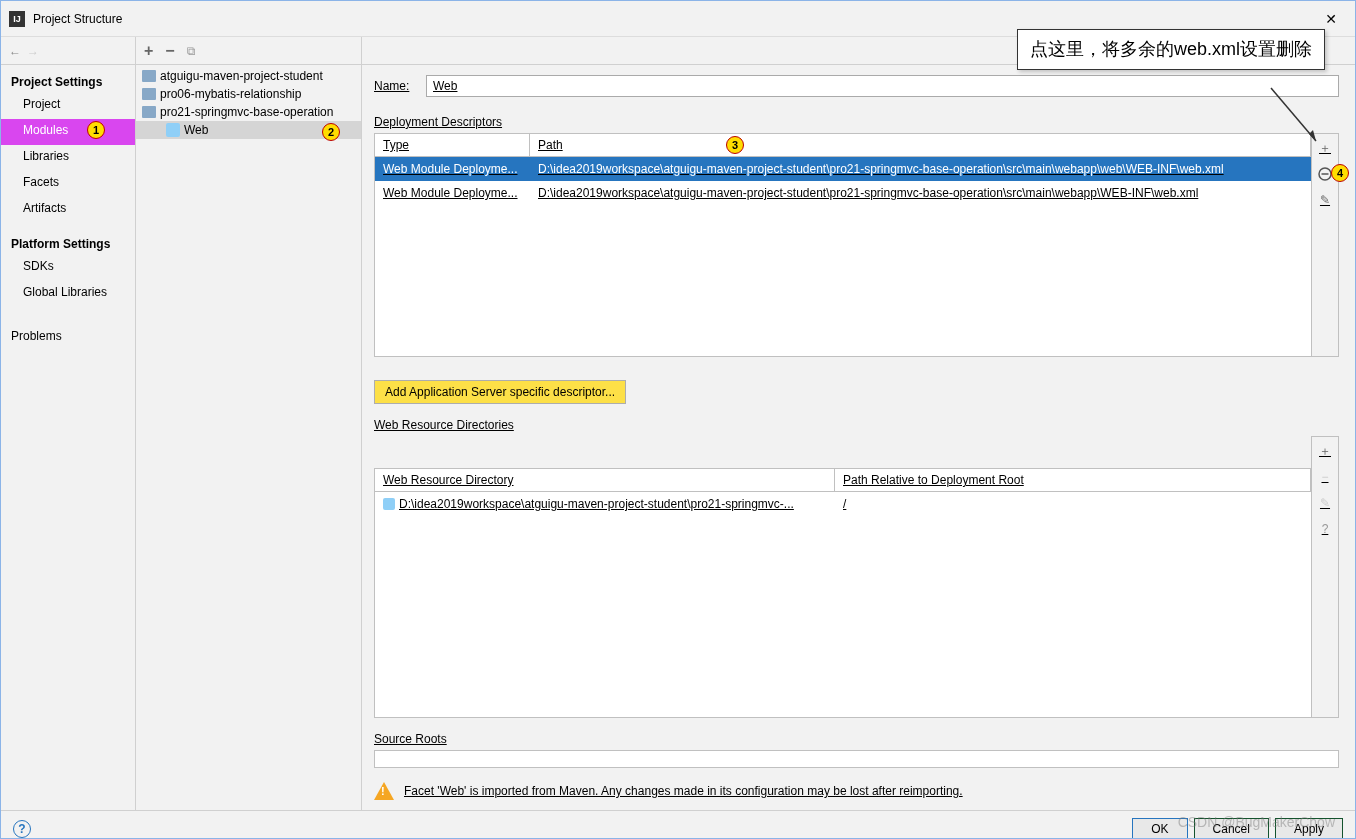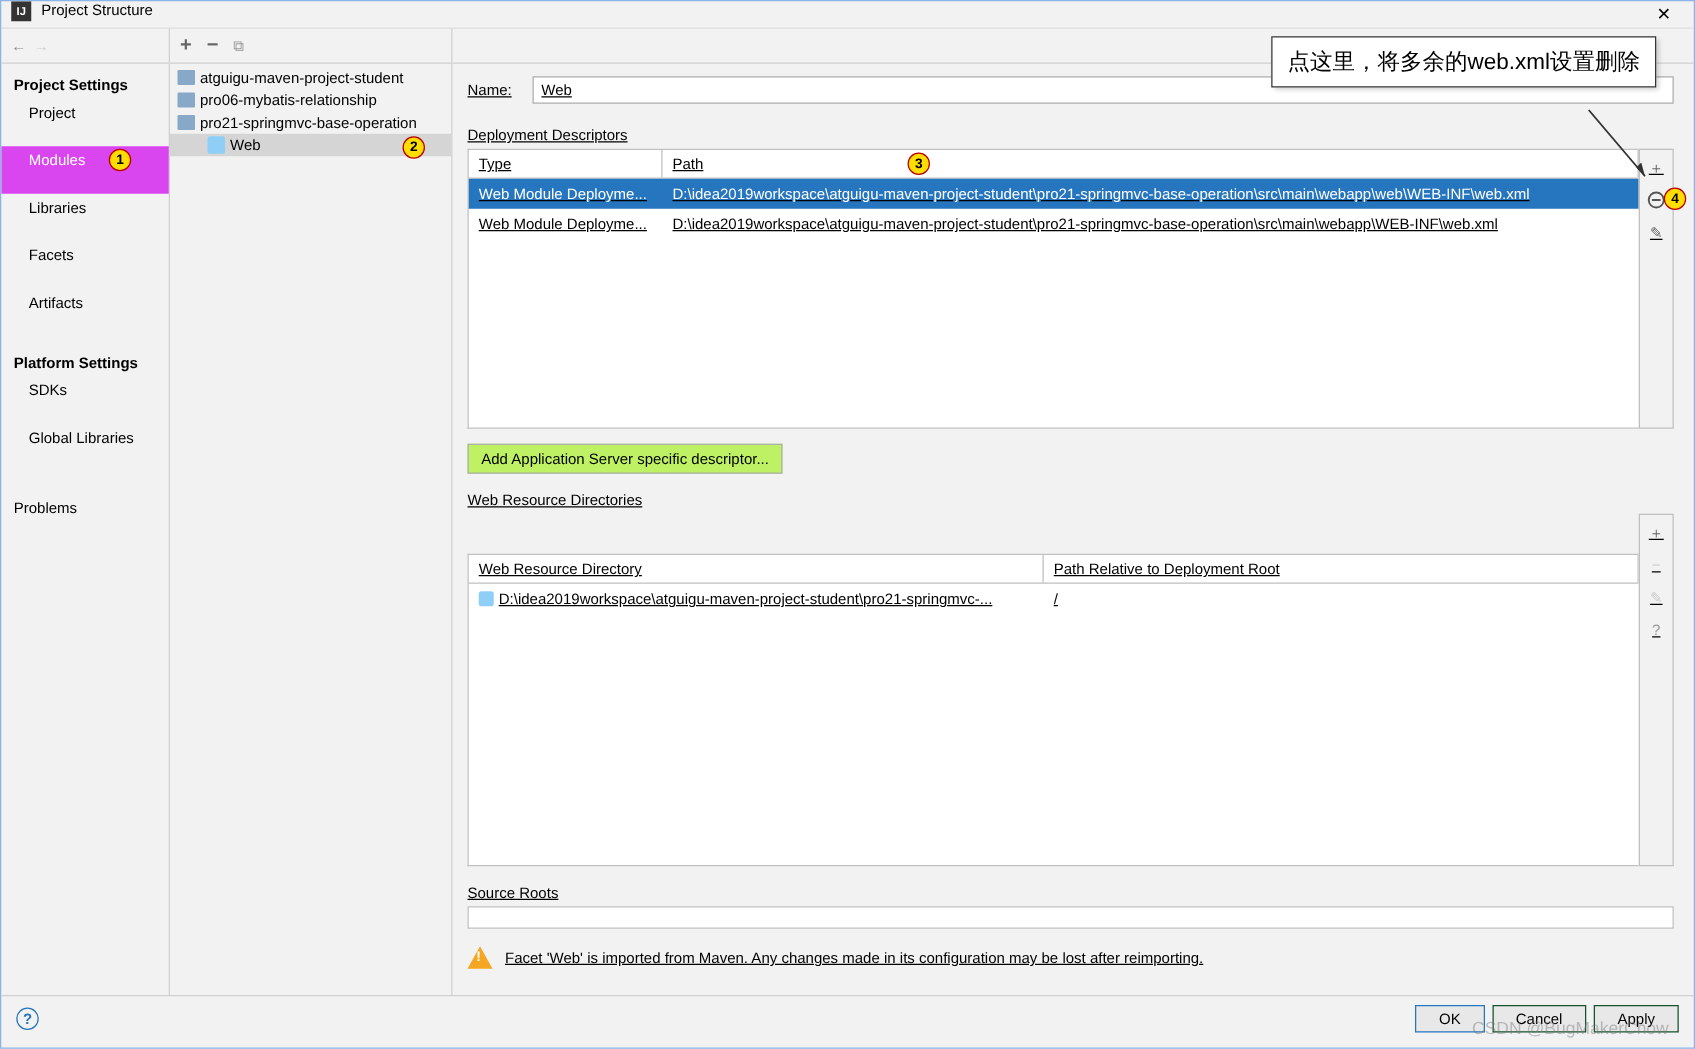--- a/index.html
+++ b/index.html
@@ -1,26 +1,26 @@
 <!DOCTYPE html>
 <html><head>
 <meta charset="utf-8">
 <style>
   * { margin: 0; padding: 0; box-sizing: border-box; font-family: "Segoe UI", Arial, sans-serif; font-size: 12px; }
   body { background: #f2f2f2; width: 1356px; height: 839px; position: relative; overflow: hidden; border: 1px solid #8bb4e8; }
-  .titlebar { height: 22px; display: flex; padding: 0 8px; border-bottom: 1px solid #ddd; }
+  .titlebar { height: 36px; display: flex; align-items: center; padding: 0 8px; border-bottom: 1px solid #ddd; }
   .titlebar .icon { width: 16px; height: 16px; background: #333; margin-right: 8px; display: inline-flex; align-items: center; justify-content: center; color: #fff; font-size: 9px; font-weight: bold; }
   .titlebar .close { margin-left: auto; font-size: 14px; padding: 2px 10px; cursor: pointer; }
   .topbar { height: 28px; border-bottom: 1px solid #d0d0d0; display: flex; }
   .topbar-left { width: 135px; display: flex; align-items: center; padding: 0 8px; gap: 6px; border-right: 1px solid #d0d0d0;}
   .topbar-mid { width: 226px; display: flex; align-items: center; padding: 0 8px; gap: 12px; border-right: 1px solid #d0d0d0;}
   .main { display: flex; height: calc(100% - 28px - 28px - 36px); }
   .sidebar { width: 135px; border-right: 1px solid #d0d0d0; padding-top: 6px; }
   .sidebar .heading { font-weight: bold; padding: 4px 10px; }
-  .sidebar .item { padding: 4px 10px 20px 22px; cursor: pointer; position: relative; }
+  .sidebar .item { padding: 4px 10px 8px 22px; cursor: pointer; position: relative; }
   .sidebar .item.selected { background: #d946ef; color: #fff; }
   .tree { width: 226px; border-right: 1px solid #d0d0d0; padding-top: 2px; }
   .tree-item { padding: 2px 4px 2px 6px; display: flex; align-items: center; gap: 4px; cursor: pointer; position: relative; white-space: nowrap; }
   .tree-item.child { padding-left: 30px; }
   .tree-item.selected { background: #d5d5d5; }
   .folder-icon { width: 14px; height: 12px; background: #87a8c7; border-radius: 1px; }
   .web-icon { width: 14px; height: 14px; background: #8fcff7; border-radius: 2px; }
   .content { flex: 1; padding: 10px 16px 0 12px; display: flex; flex-direction: column; overflow: hidden; text-decoration: underline;}
   .name-row { display: flex; align-items: center; gap: 12px; margin-bottom: 14px; padding-right: 0;}
   .name-row label { width: 40px; }
@@ -32,21 +32,21 @@
   .table-tools .tool { width: 20px; height: 20px; display:flex; align-items:center; justify-content:center; color:#666; cursor:pointer; position:relative;}
   .thead { display: flex; border-bottom: 1px solid #c0c0c0; }
   .th { padding: 4px 8px; border-right: 1px solid #c0c0c0; }
   .th.type { width: 155px; }
   .th.path { flex: 1; }
   .trow { display: flex; }
   .td { padding: 5px 8px; white-space: nowrap; overflow: hidden; text-overflow: ellipsis; }
   .td.type { width: 155px; }
   .td.path { flex: 1; }
   .trow.selected { background: #2675bf; color: #fff; }
-  .add-server-btn { margin-top: 12px; border: 1px solid #adadad; background: #bef264; padding: 4px 10px; cursor: pointer; display:inline-block;}
+  .add-server-btn { margin-top: 23px; border: 1px solid #adadad; background: #fde047; padding: 4px 10px; cursor: pointer; display:inline-block;}
   .res-table { flex: 1; border: 1px solid #c0c0c0; background: #fff; height: 250px; border-right:none;margin-top:32px;}
   .source-roots { margin-top: 10px; }
   .sr-box { border: 1px solid #c0c0c0; background: #fff; height: 18px; margin-top: 4px; }
   .warning { display: flex; align-items: center; gap: 10px; margin-top: 10px; padding: 4px 0;}
   .warn-icon { width: 0; height: 0; border-left: 10px solid transparent; border-right: 10px solid transparent; border-bottom: 18px solid #f5a623; position: relative;}
   .warn-icon::after { content:"!"; position:absolute; left:-3px; top:3px; color:#fff; font-weight:bold; font-size:11px;}
   .footer { height: 36px; border-top: 1px solid #d0d0d0; display: flex; align-items: center; padding: 0 12px; }
   .footer .help { width:18px; height:18px; border-radius:50%; border:1.5px solid #2675bf; color:#2675bf; display:flex; align-items:center; justify-content:center; font-weight:bold; cursor:pointer;}
   .footer .btns { margin-left: auto; display: flex; gap: 6px; }
   .footer button { border: 1px solid #14532d; background: #e8e8e8; padding: 3px 18px; cursor: pointer; }

